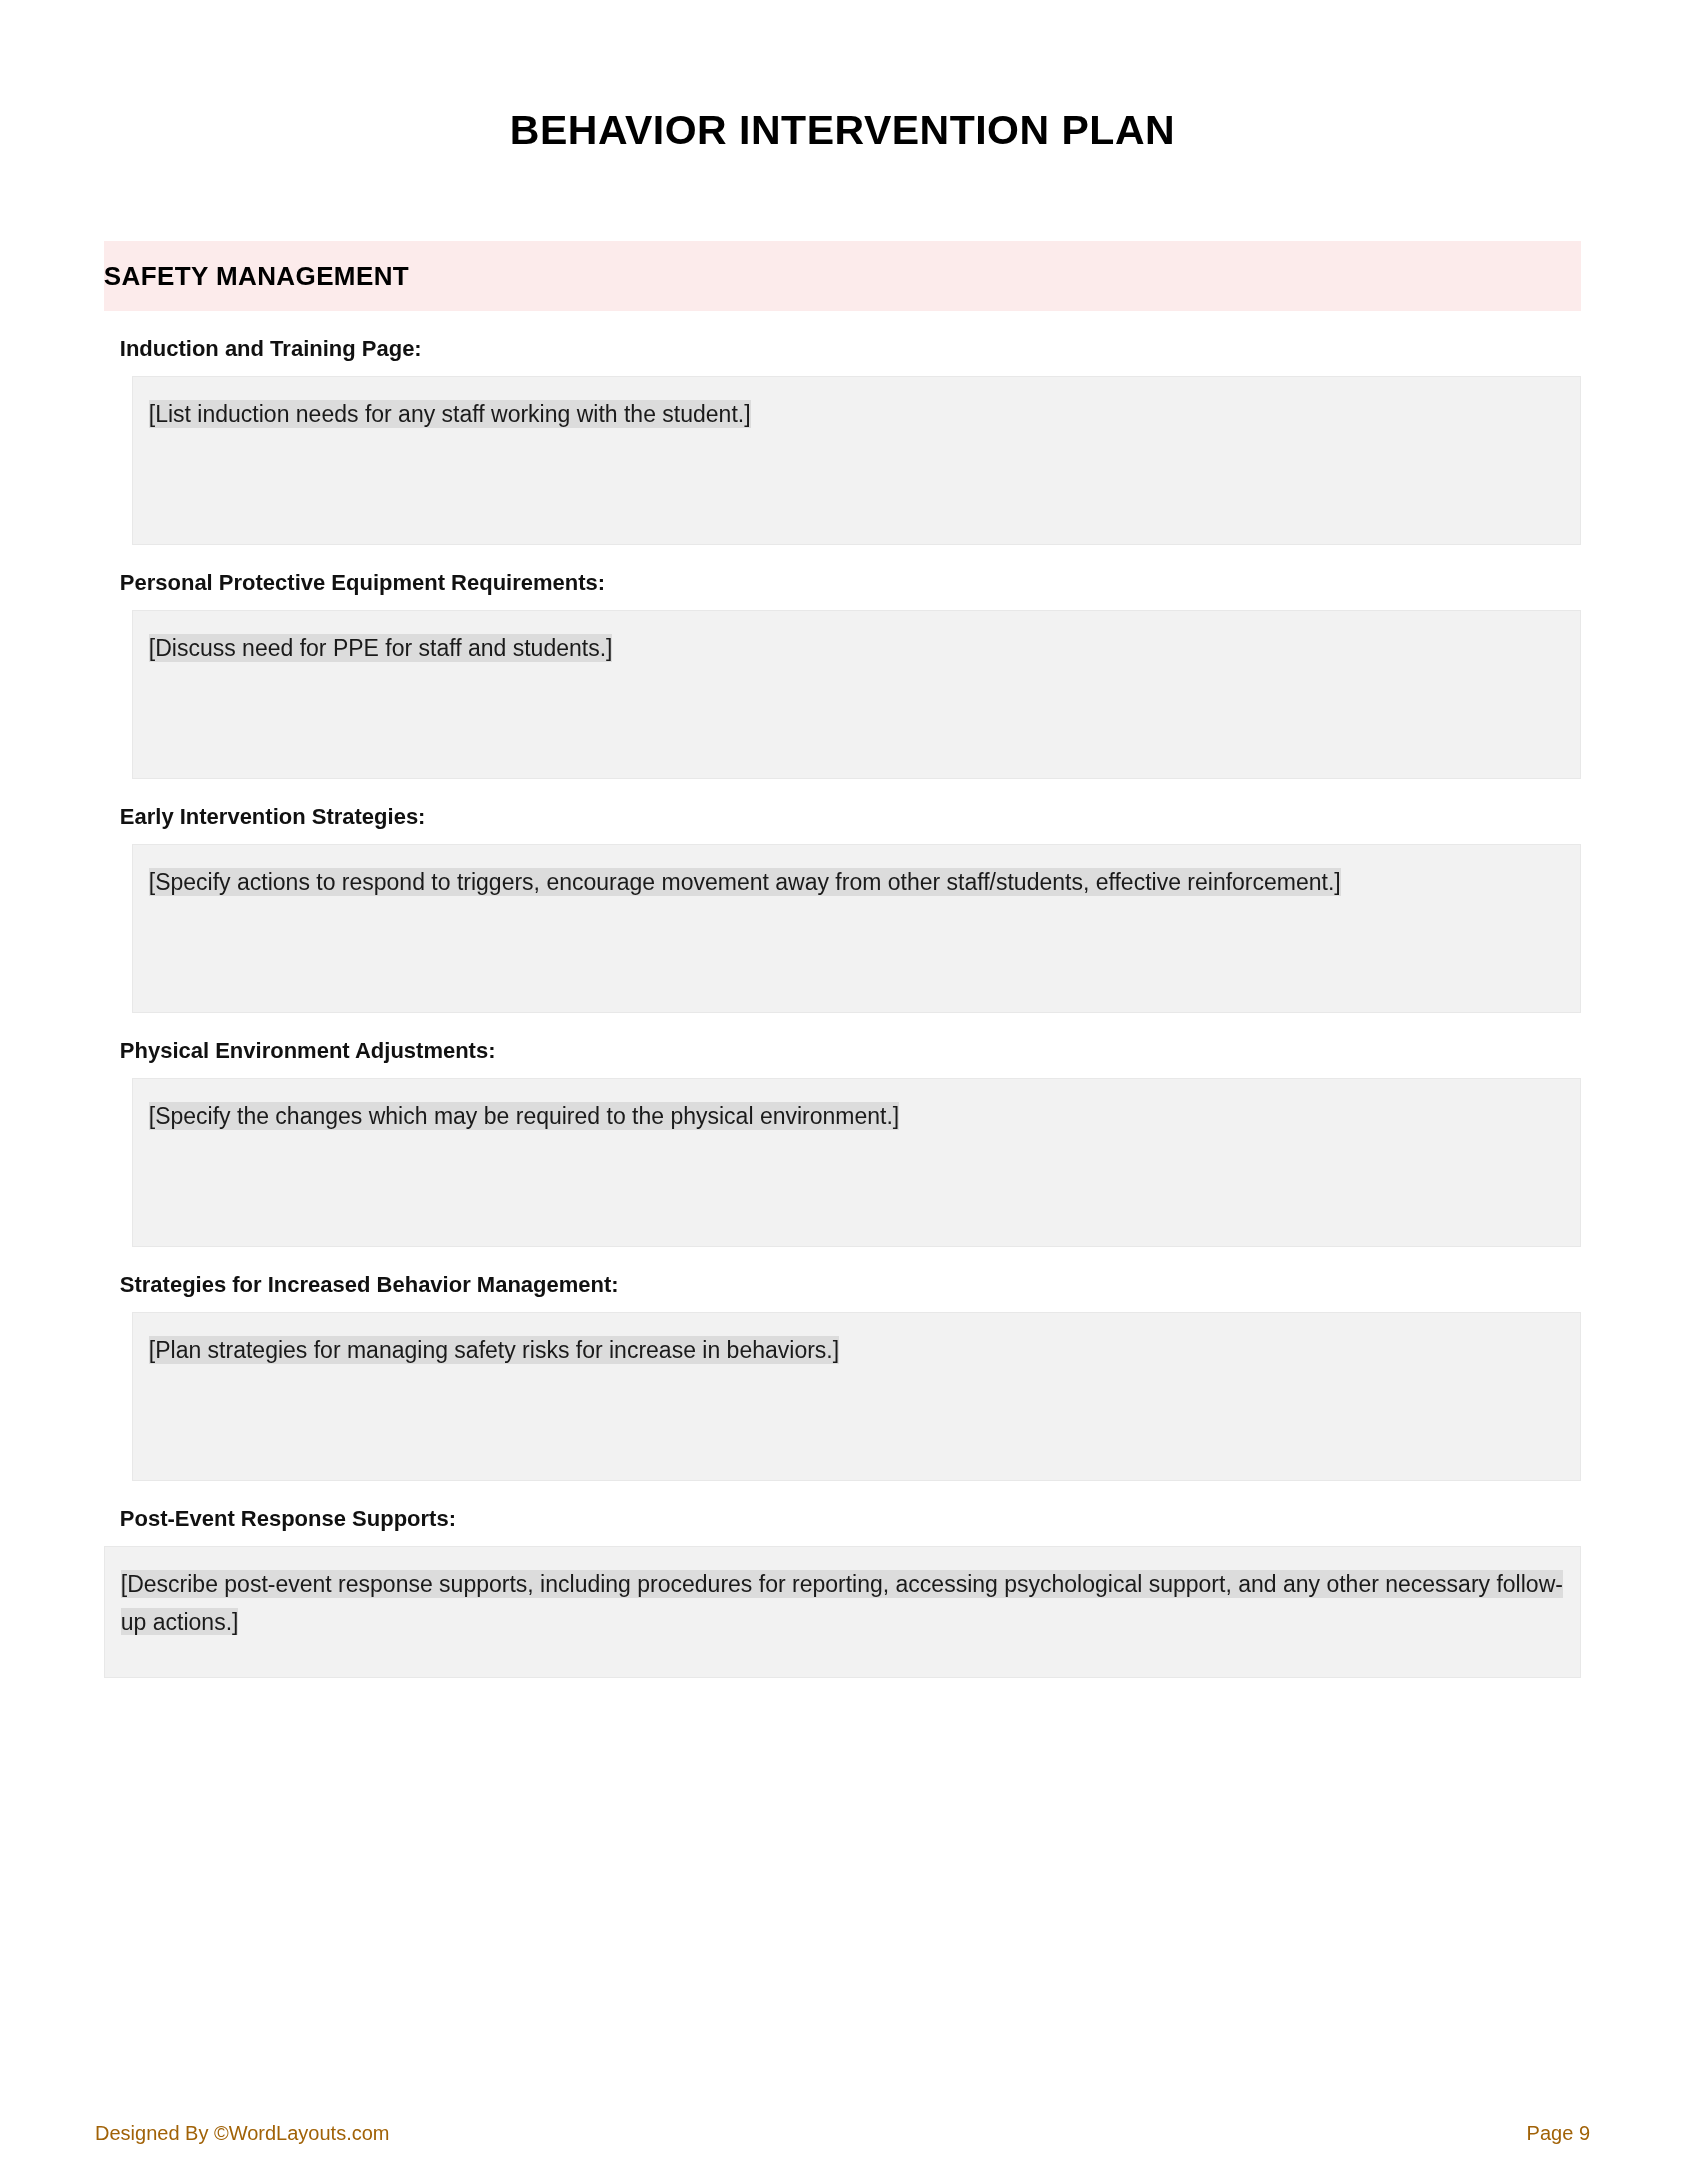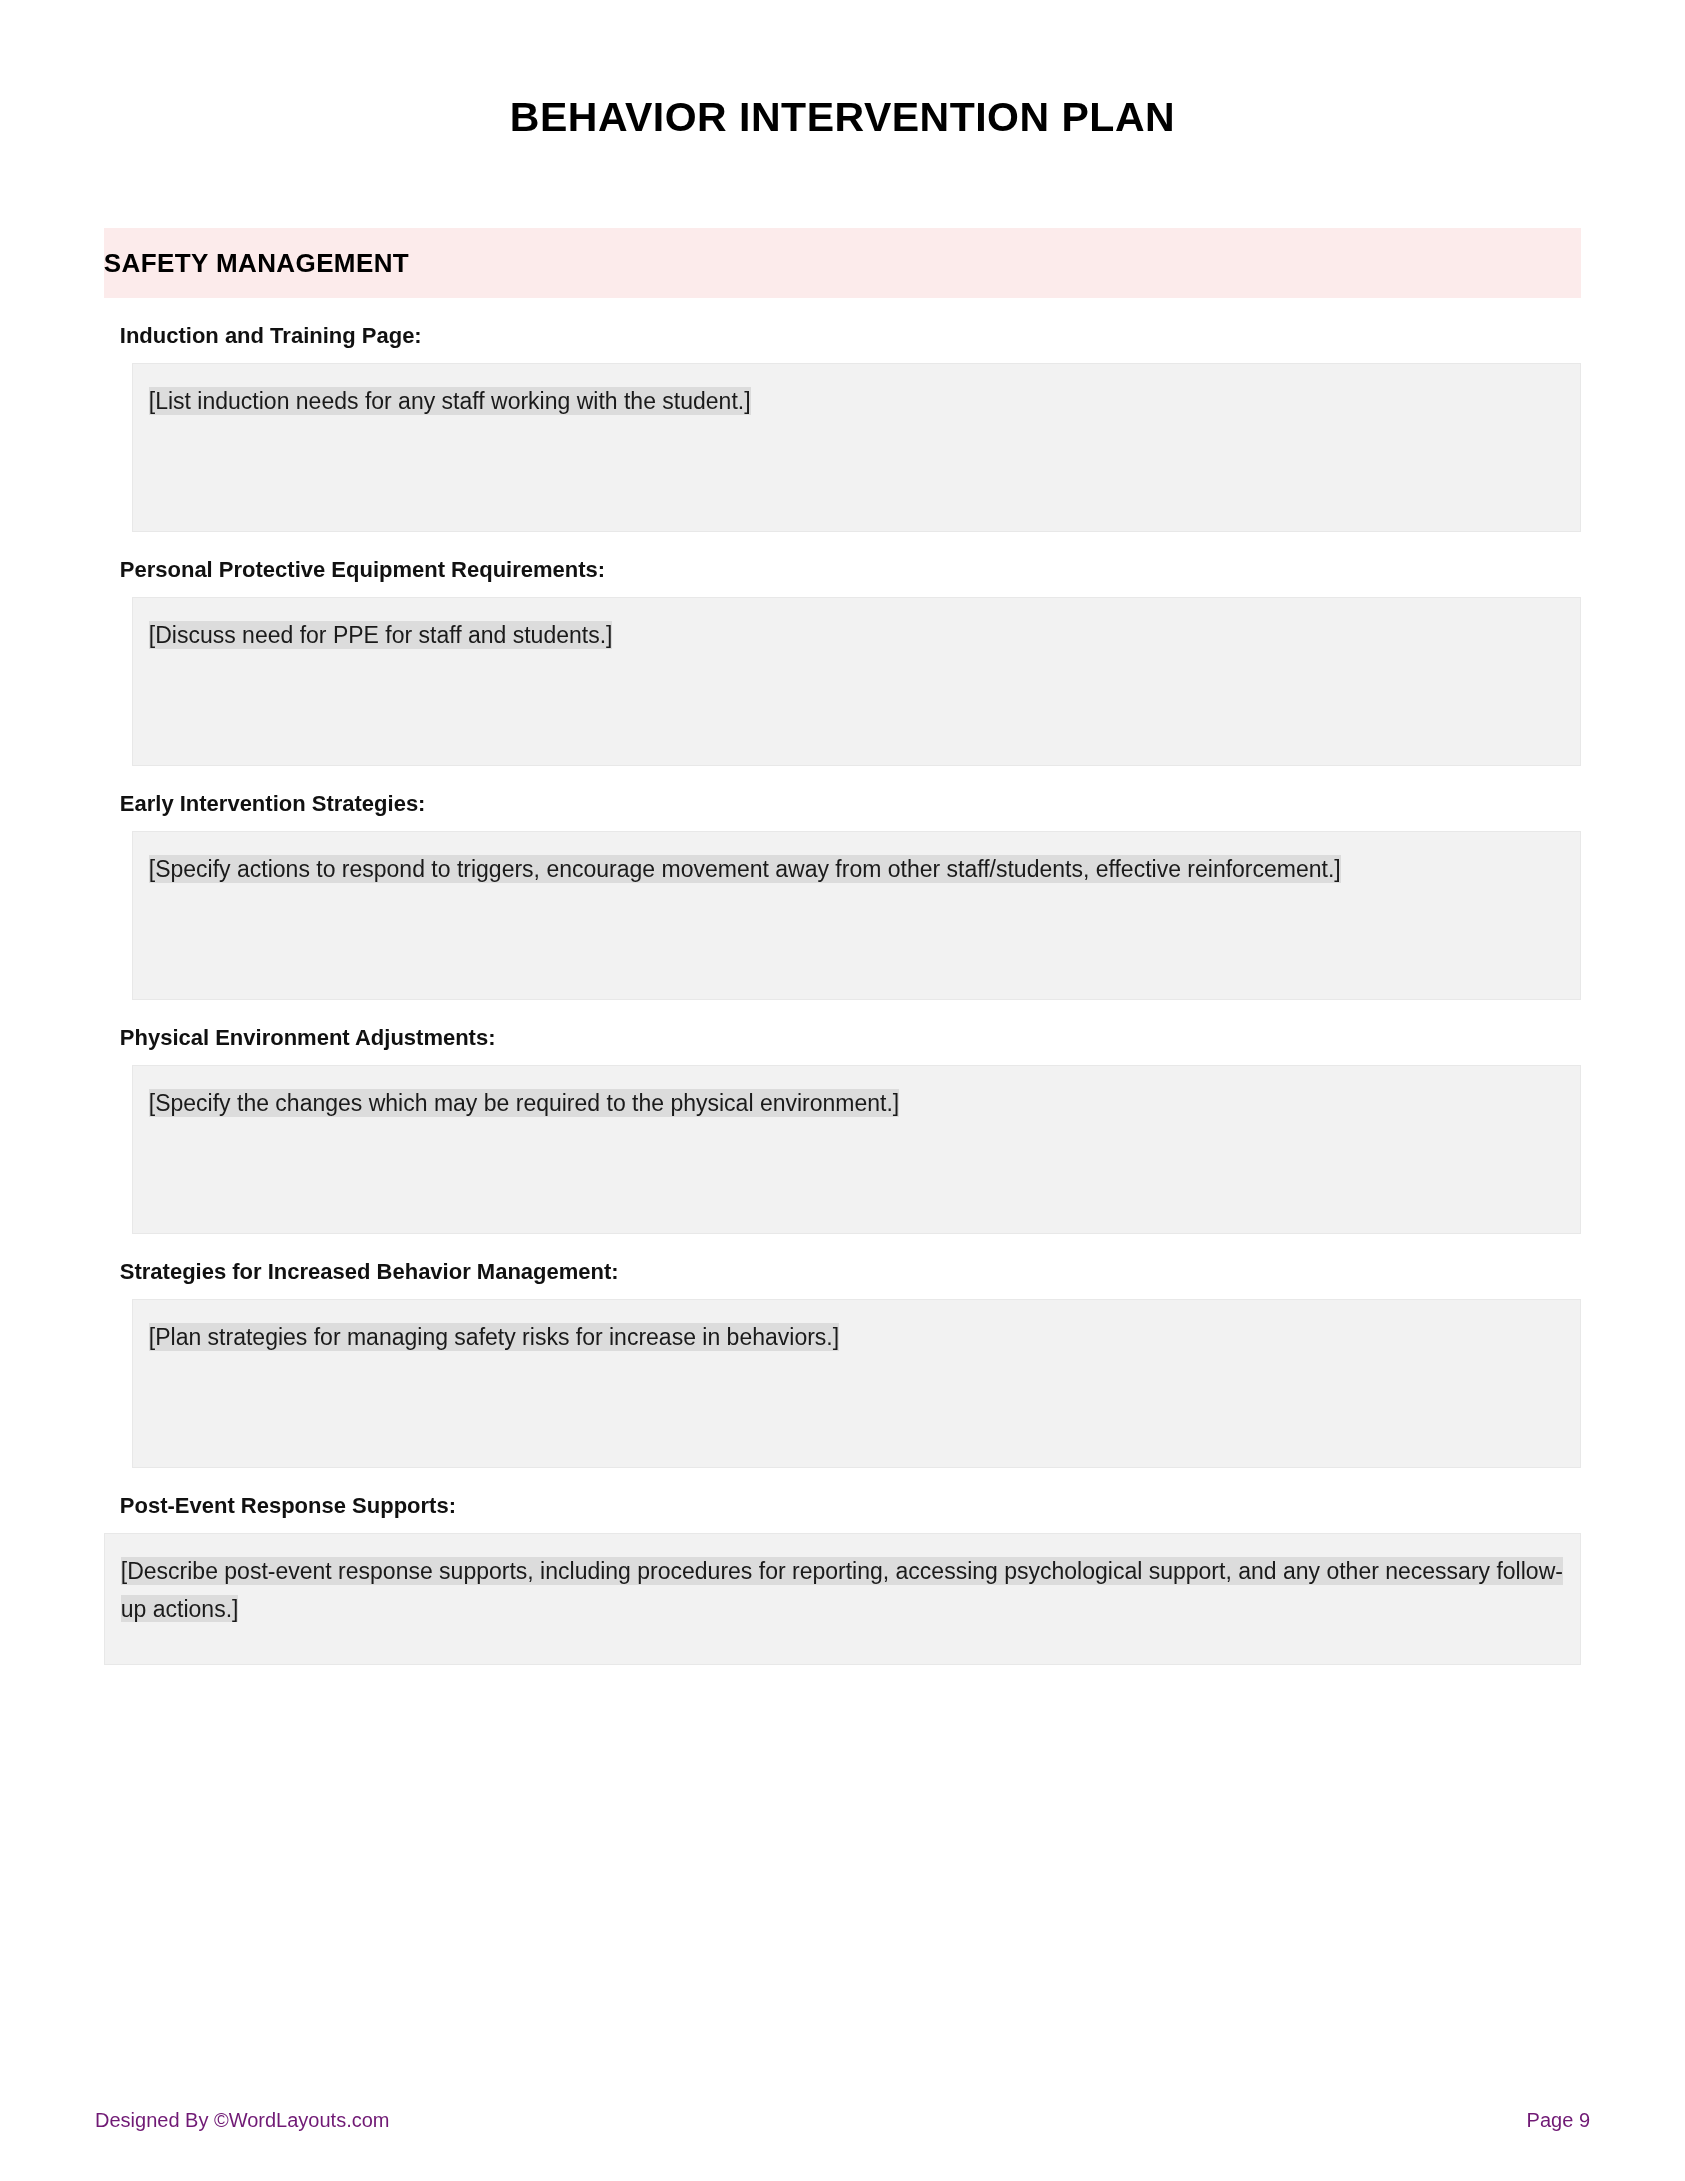--- a/index.html
+++ b/index.html
@@ -19,21 +19,21 @@
   .page {
     position: relative;
     width: 1685px;
     height: 2181px;
     box-sizing: border-box;
     padding: 0 95px;
   }
 
   
   .doc-title {
-    margin: 0;
+    margin: 13px;
     padding-top: 95px;
     text-align: center;
     font-size: 41px;
     font-weight: bold;
     letter-spacing: 0.5px;
     color: #000000;
     line-height: 1.1;
   }
 
   
@@ -91,21 +91,21 @@
   
   .footer {
     position: absolute;
     left: 95px;
     right: 95px;
     bottom: 49px;
     display: flex;
     align-items: center;
     justify-content: space-between;
     font-size: 20px;
-    color: #701a75;
+    color: #a16207;
   }
   .footer-left, .footer-right { white-space: nowrap; }
 </style>
 </head>
 <body>
 
 <div class="page">
 
   <h1 class="doc-title">BEHAVIOR INTERVENTION PLAN</h1>
 

